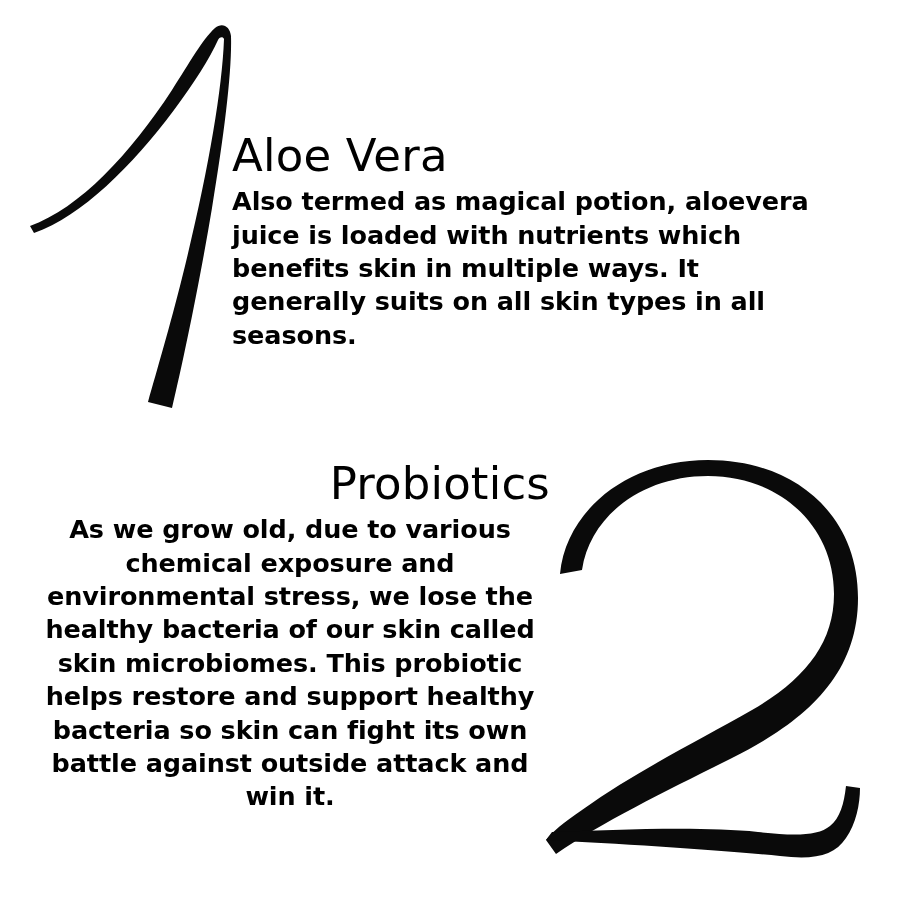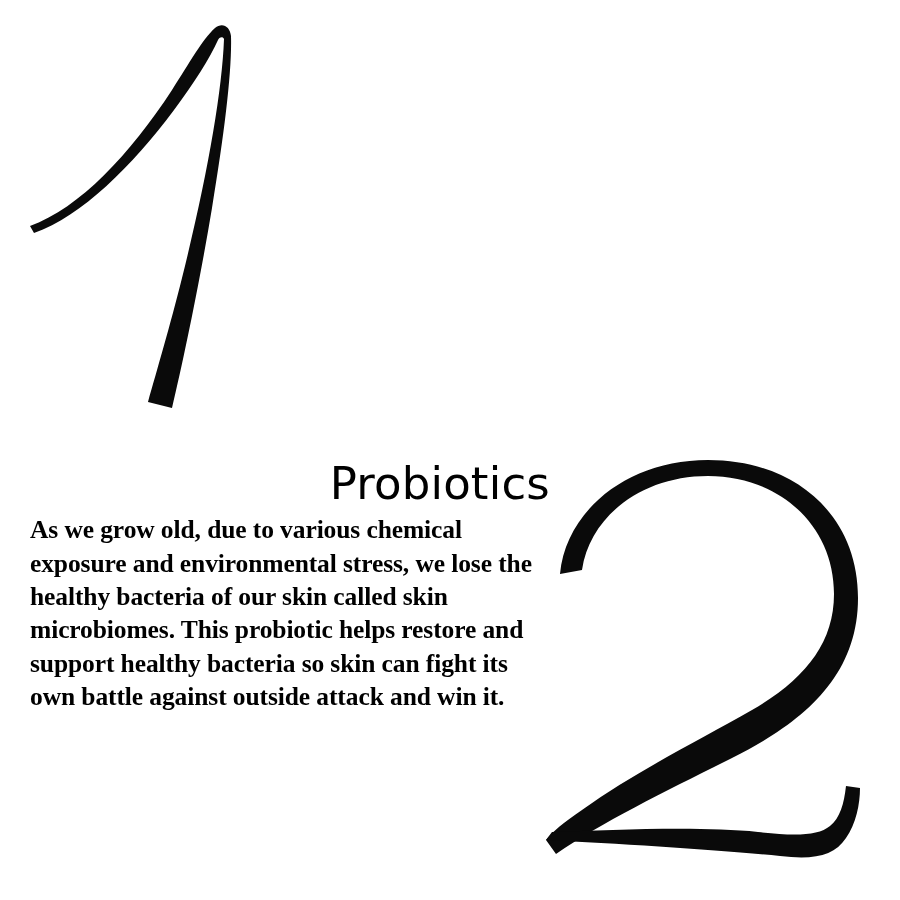--- a/index.html
+++ b/index.html
@@ -89,22 +89,21 @@
     top: 12px;
     width: 520px;
     text-align: center;
   }
 
   .heading-center {
     text-align: right;
   }
 
   .body-copy-center {
-    text-align: left;
-    font-family: Liberation Serif, serif;
+    text-align: center;
   }
 
   svg { display: block; }
 </style>
 </head>
 <body>
 
 <div class="page">
 
   <section class="item-one">
@@ -114,20 +113,24 @@
         <path d="M12 215 C 60 198, 110 148, 152 92 C 172 65, 188 40, 196 22
                  C 197 19, 201 18, 202 21
                  C 200 75, 185 160, 160 260 C 148 308, 135 352, 126 384
                  L 150 390
                  C 162 340, 178 262, 190 190 C 203 112, 210 52, 209 18
                  C 208 8, 200 4, 193 10
                  C 180 22, 168 44, 150 72 C 108 136, 58 190, 8 208 Z" fill="#0a0a0a"></path>
       </svg>
     </div>
 
+    <div class="item-one-text">
+      <h2 class="heading">Aloe Vera</h2>
+      <p class="body-copy">Also termed as magical potion, aloevera juice is loaded with nutrients which benefits skin in multiple ways. It generally suits on all skin types in all seasons.</p>
+    </div>
 
   </section>
 
   <section class="item-two">
 
     <div class="numeral-two">
       <svg viewBox="0 0 340 420" width="340" height="420" aria-hidden="true">
         <path d="M40 112
                  C 48 58, 100 18, 166 18
                  C 238 18, 292 68, 292 136

